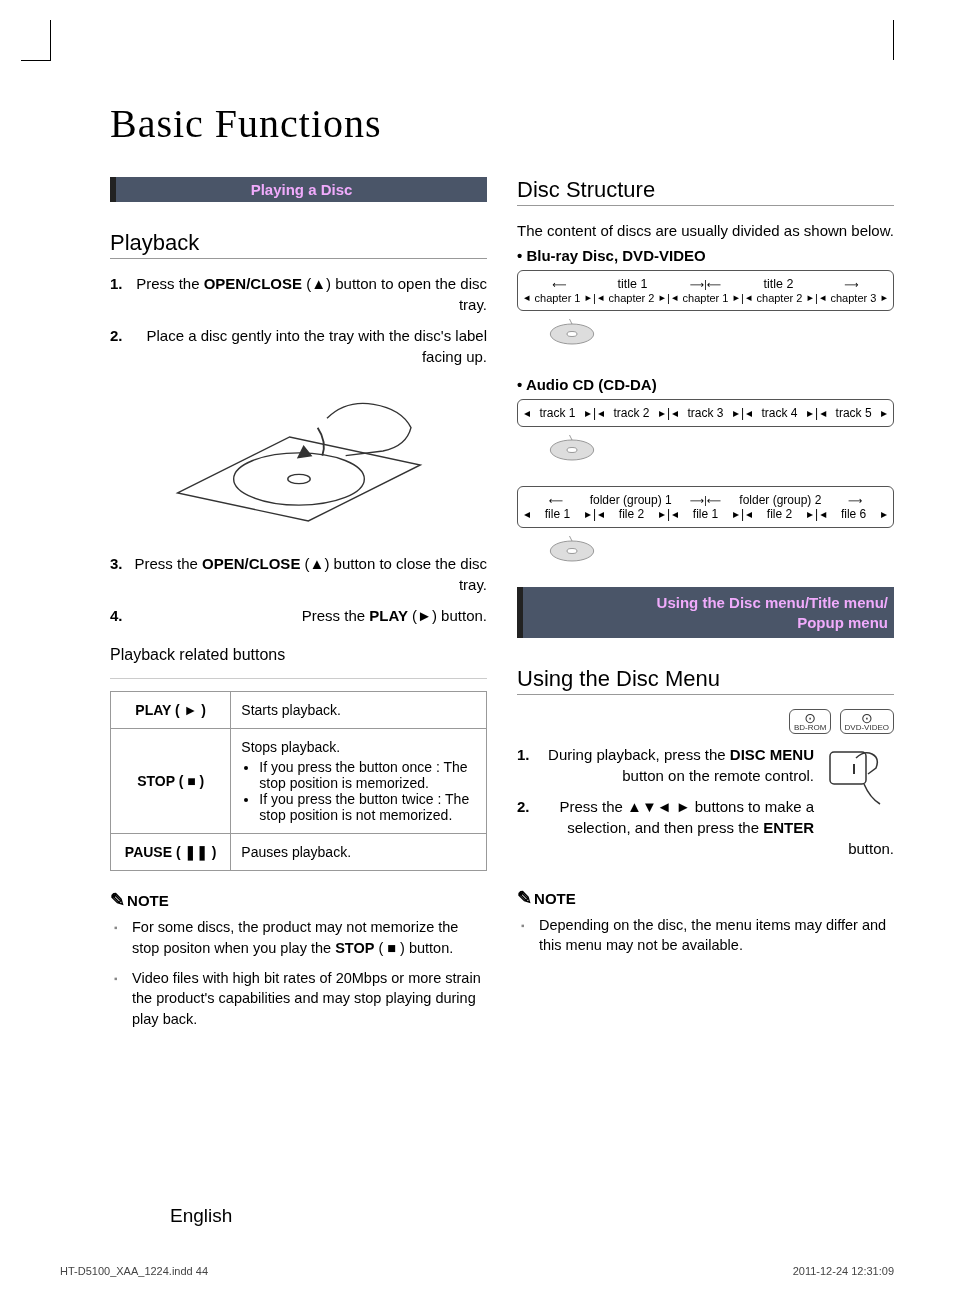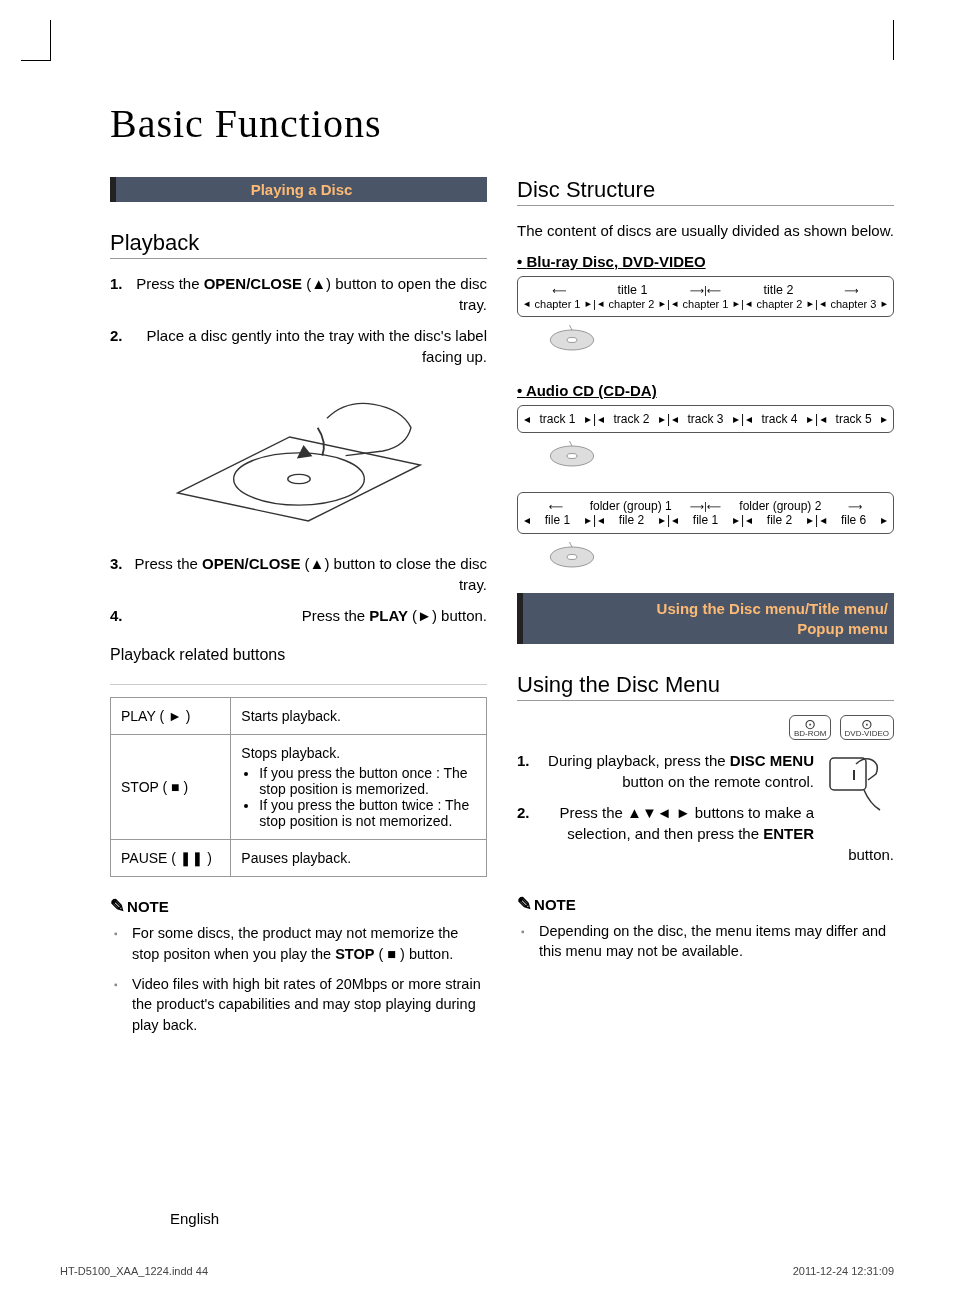--- a/index.html
+++ b/index.html
@@ -27,21 +27,21 @@
     margin-bottom: 30px;
   }
   .cols {
     display: flex;
     gap: 30px;
   }
   .col { flex: 1; min-width: 0; }
 
   .section-bar {
     background: #4a5568;
-    color: #fdba74;
+    color: #f0abfc;
     font-weight: bold;
     text-align: center;
     padding: 4px 6px;
     font-size: 15px;
     margin-bottom: 28px;
     border-left: 6px solid #222;
   }
   h2.sub {
     font-size: 22px;
     font-weight: 500;
@@ -57,45 +57,45 @@
   .illus {
     margin: 14px auto 20px;
     text-align: center;
   }
   .illus svg { max-width: 280px; }
 
   h3.minor {
     font-size: 16px;
     font-weight: 500;
     border-bottom: 1px solid #ccc;
-    padding-bottom: 20px;
+    padding-bottom: 14px;
     margin: 20px 0 12px;
   }
   table.btns {
     width: 100%;
     border-collapse: collapse;
     font-size: 14px;
   }
   table.btns td {
     border: 1px solid #999;
     padding: 10px 10px;
     vertical-align: middle;
   }
-  table.btns td:first-child { width: 32%; font-weight: normal; text-align:left; }
+  table.btns td:first-child { width: 32%; font-weight: bold; text-align:center; }
   table.btns ul { list-style: disc; padding-left: 18px; margin-top: 4px; }
 
   .note-head { font-weight: bold; font-size: 15px; margin-top: 18px; }
   .note-head .pencil { font-size: 18px; margin-right: 2px; }
   ul.notes { list-style: none; padding-left: 22px; margin-top: 6px; }
   ul.notes li { position: relative; font-size: 14.5px; line-height: 1.4; margin-bottom: 10px; }
   ul.notes li::before { content:"▪"; color:#888; position:absolute; left:-18px; font-size:10px; top:4px; }
 
-  .intro { font-size: 15px; line-height: 1.4; margin-bottom: 12px; }
-
-  .struct-label { font-size: 15px; margin: 6px 0 6px; text-decoration: underline; }
+  .intro { font-size: 15px; line-height: 1.4; margin-bottom: 6px; }
+
+  .struct-label { font-size: 15px; margin: 6px 0 6px; }
   .struct-label::before { content:"• "; }
 
   .struct-box {
     border: 1px solid #555;
     border-radius: 6px;
     padding: 6px 6px 6px;
     font-size: 12.5px;
     position: relative;
     margin-bottom: 4px;
   }
@@ -121,21 +121,21 @@
     color:#333;
   }
   .badge .dot { display:block; font-size:14px; line-height:12px; }
 
   .remote-illus { float:right; margin: 0 0 10px 10px; }
 
   .footer {
     position: absolute;
     bottom: 80px;
     left: 170px;
-    font-size: 15px;
+    font-size: 19px;
     text-align: center;
   }
   .meta {
     position: absolute;
     bottom: 30px;
     left: 60px;
     right: 60px;
     display:flex;
     justify-content: space-between;
     font-size: 11px;

